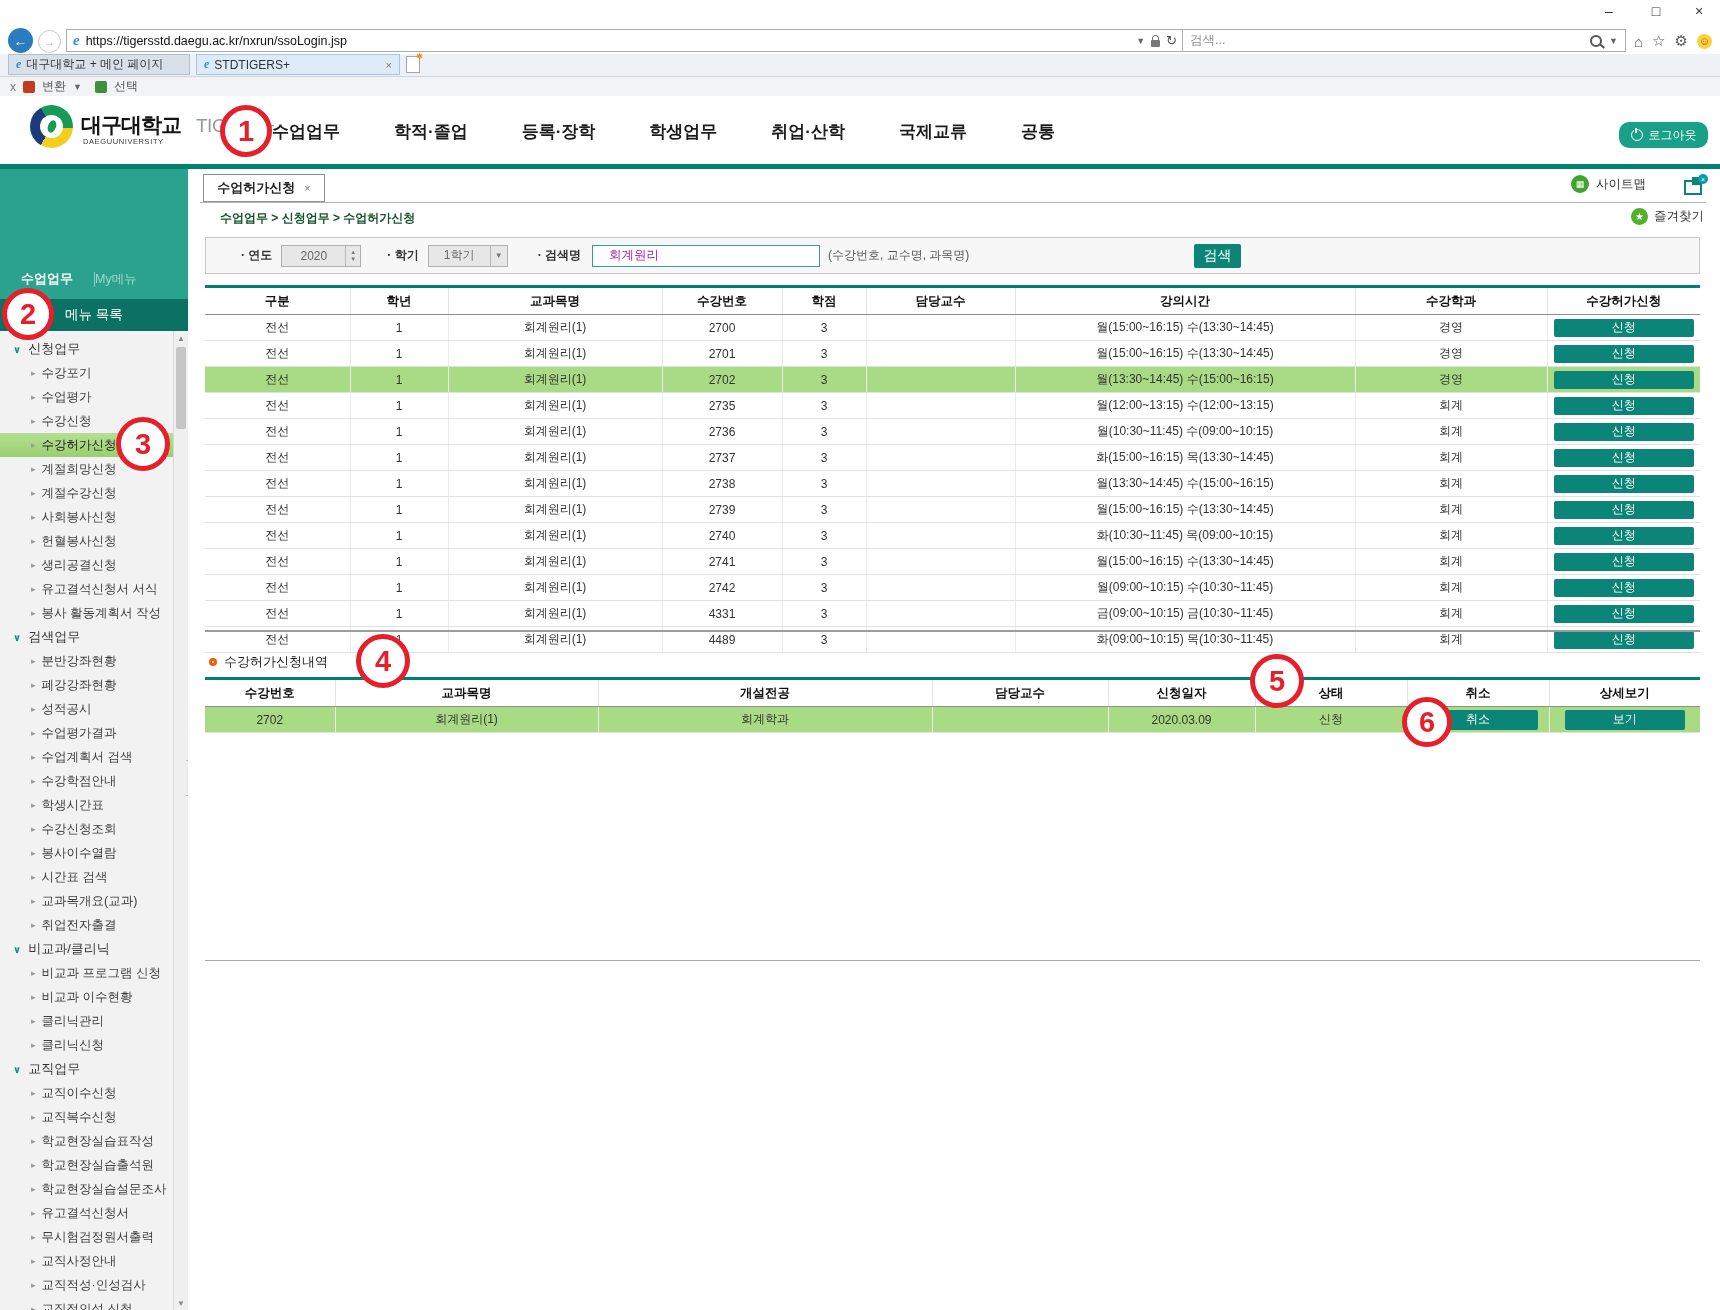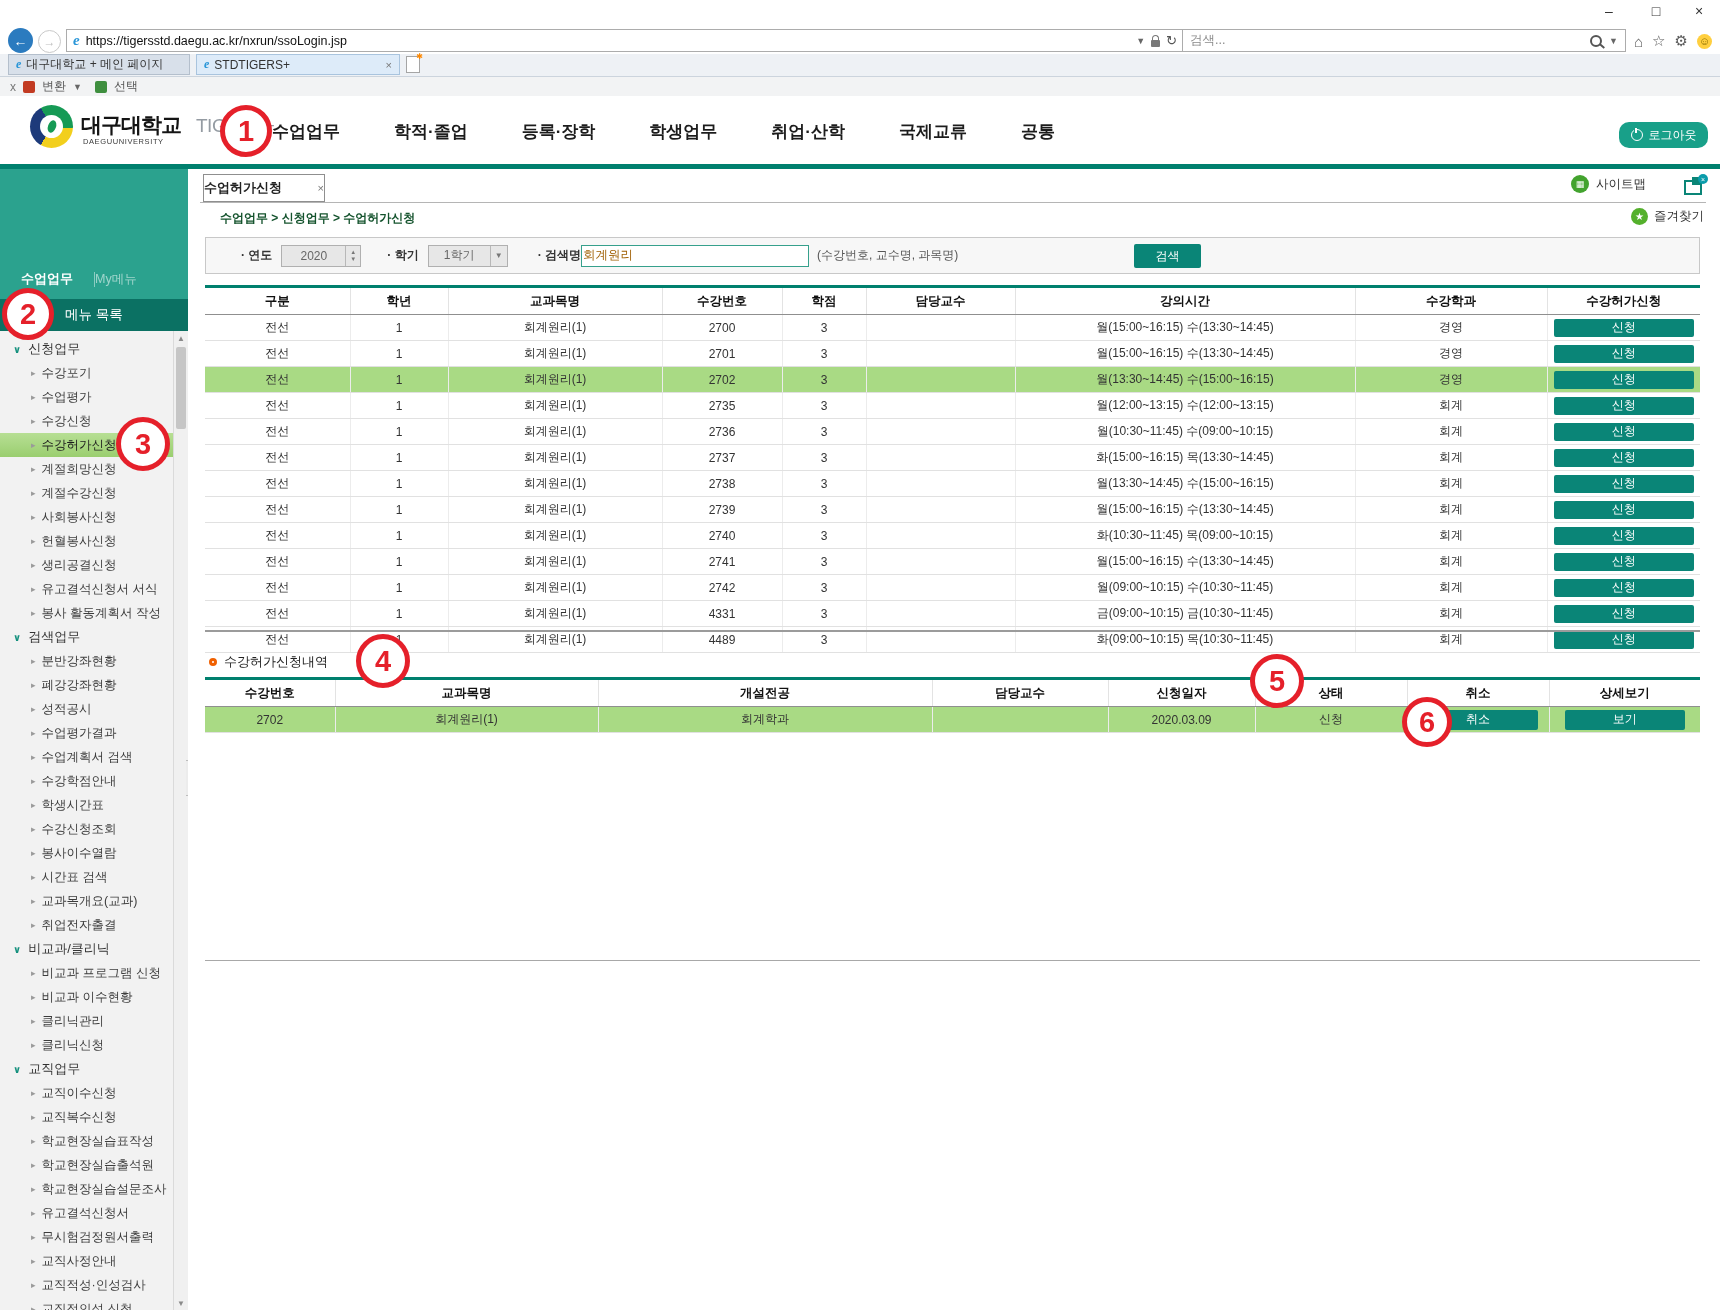--- a/index.html
+++ b/index.html
@@ -85,21 +85,21 @@
   .mi .arr{color:#9a9a9a;font-size:9px}
   .mi.active{background:linear-gradient(#b7df94,#9ace6f);color:#1d1d1d}
   .sscroll{position:absolute;right:0;top:162px;width:14px;bottom:0;background:#f0f0f0;border-left:1px solid #dadada}
   .sarrow{position:absolute;left:0;width:14px;height:14px;display:flex;align-items:center;justify-content:center;color:#8a8a8a;font-size:8px;background:#f0f0f0}
   .sthumb{position:absolute;left:2px;top:16px;width:10px;height:82px;background:#c6c6c6;border-radius:2px}
   .collapse{position:absolute;left:186px;top:760px;width:12px;height:34px;background:#ececec;border:1px solid #bdbdbd;
     border-left:none;border-radius:0 4px 4px 0;display:flex;align-items:center;justify-content:center;color:#888;font-size:9px}
   
   .content{position:absolute;left:188px;top:169px;right:0;bottom:0;background:#fff}
   .pagetab{position:absolute;left:15px;top:5px;width:122px;height:28px;background:#fff;border:1px solid #8f8f8f;
-    display:flex;align-items:center;justify-content:space-between;gap:9px;font-size:13px;font-weight:bold;color:#222;z-index:2;box-sizing:border-box}
+    display:flex;align-items:center;justify-content:center;gap:9px;font-size:13px;font-weight:bold;color:#222;z-index:2;box-sizing:border-box}
   .pagetab .x{color:#777;font-weight:normal;font-size:11px}
   .tabline{position:absolute;left:12px;top:33px;width:1506px;border-top:1px solid #b5b5b5}
   .sitemap{position:absolute;left:1383px;top:6px;display:flex;align-items:center;gap:7px;font-size:12.5px;color:#333}
   .smicon{width:18px;height:18px;border-radius:50%;background:#43a32e;color:#fff;font-size:9px;
     display:flex;align-items:center;justify-content:center}
   .detach{position:absolute;left:1496px;top:8px;width:22px;height:15px}
   .detach .r1{position:absolute;left:0;top:3px;width:14px;height:11px;border:2px solid #0a8577;background:#fff}
   .detach .r2{position:absolute;left:8px;top:0;width:10px;height:8px;background:#0a8577}
   .detach .rx{position:absolute;right:-2px;top:-3px;width:10px;height:10px;border-radius:50%;background:#0b9cab;
     color:#fff;font-size:7px;display:flex;align-items:center;justify-content:center}
@@ -109,26 +109,26 @@
     display:flex;align-items:center;justify-content:center}
   .filterbox{position:absolute;left:17px;top:68px;width:1495px;height:37px;background:#f7f7f7;border:1px solid #c8c8c8;
     box-sizing:border-box;display:flex;align-items:center;padding-left:35px;font-size:12px;color:#333}
   .flabel{font-weight:bold;color:#333}
   .flabel::before{content:"· ";color:#333}
   .selbox{width:80px;height:22px;background:#e7e7e7;border:1px solid #b0b0b0;box-sizing:border-box;margin-left:9px;
     display:flex;align-items:center;color:#666;position:relative}
   .selbox .val{flex:1;text-align:center}
   .spin{width:14px;border-left:1px solid #b8b8b8;height:100%;display:flex;flex-direction:column;align-items:center;justify-content:center;color:#777;font-size:6px;line-height:1.1}
   .ddarr{width:16px;border-left:1px solid #b8b8b8;height:100%;display:flex;align-items:center;justify-content:center;color:#777;font-size:8px}
-  .kwinput{width:228px;height:22px;border:1px solid #36a08c;background:#fff;box-sizing:border-box;margin-left:0;
-    display:flex;align-items:center;padding:0 1px;color:#a16207;font-size:12.5px}
+  .kwinput{width:228px;height:22px;border:1px solid #36a08c;background:#fff;box-sizing:border-box;margin-left:11px;
+    display:flex;align-items:center;padding:0 16px;color:#a21caf;font-size:12.5px}
   .fhint{margin-left:8px;color:#555}
   .gap26{width:26px}.gap30{width:30px}
-  .searchbtn{position:absolute;left:946px;top:75px;width:67px;height:24px;background:#0a8577;color:#fff;
-    font-size:12px;border-radius:2px;display:flex;align-items:center;justify-content:center}
+  .searchbtn{position:absolute;left:1006px;top:75px;width:47px;height:24px;background:#0a8577;color:#fff;
+    font-size:14px;border-radius:2px;display:flex;align-items:center;justify-content:center}
   table.grid{border-collapse:collapse;table-layout:fixed;position:absolute}
   table.grid th{font-size:12.5px;font-weight:bold;color:#111;height:24px;border-bottom:1px solid #8f8f8f;
     border-left:1px solid #e3e3e3;background:#fff}
   table.grid th:first-child{border-left:none}
   table.grid td{font-size:12px;color:#333;text-align:center;height:23px;border-bottom:1px solid #e1e1e1;
     border-left:1px solid #ececec;overflow:hidden;white-space:nowrap}
   table.grid td:first-child{border-left:none}
   .coursetbl{left:17px;top:116px;width:1495px;border-top:3px solid #00806e}
   .histtbl{left:17px;top:508px;width:1495px;border-top:3px solid #00806e}
   .histtbl td{height:29px}

